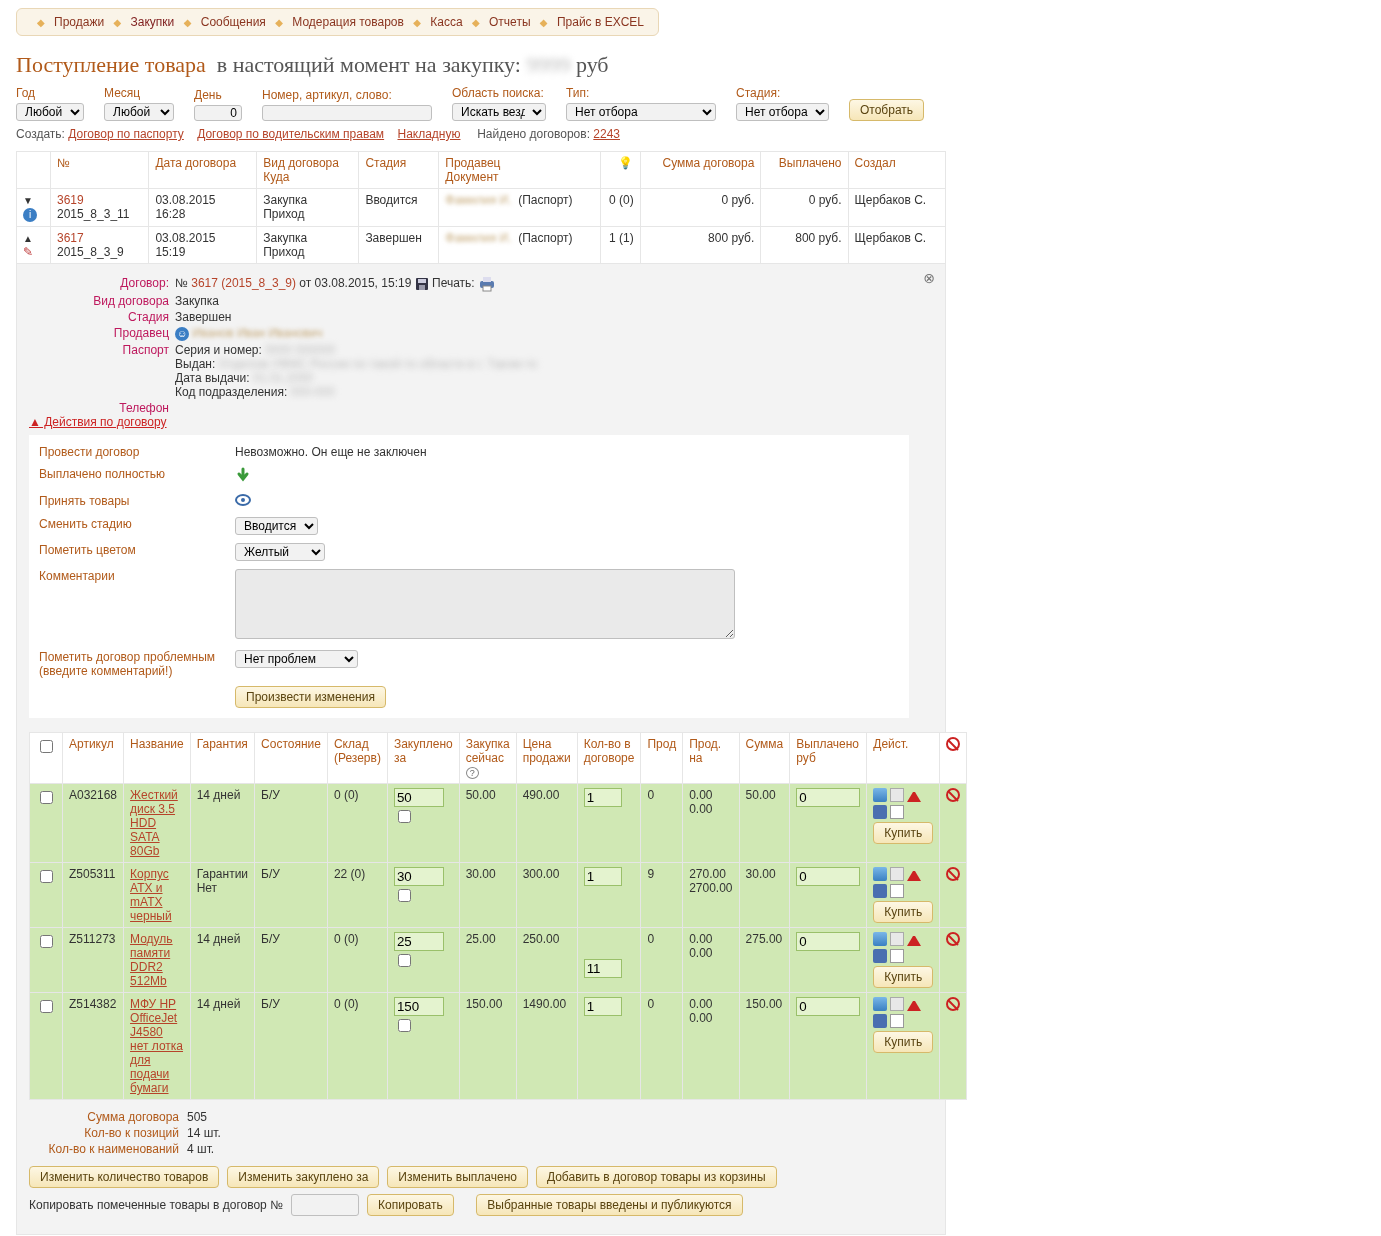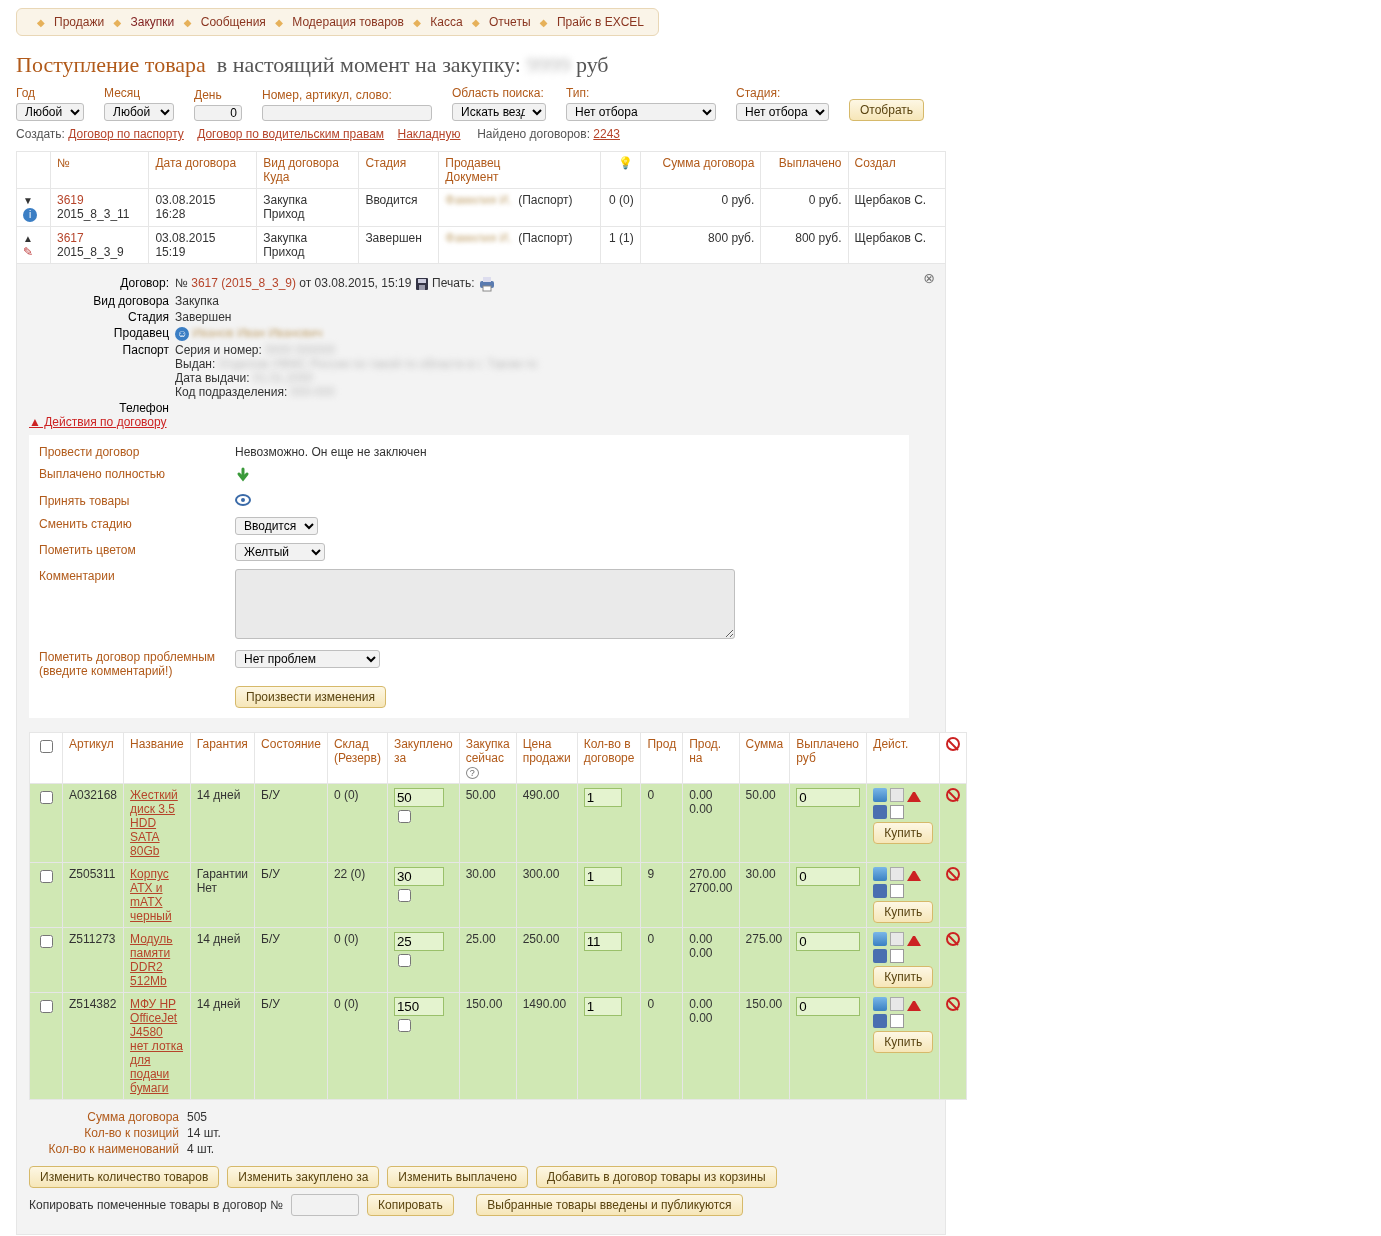--- a/index.html
+++ b/index.html
@@ -21,21 +21,21 @@
 table.grid { border-collapse: collapse; width: 100%; }
 table.grid th, table.grid td { border: 1px solid #e6e6e6; padding: 4px 6px; vertical-align: top; font-size: 12px; }
 table.grid th { color: #b15a1a; text-align: left; font-weight: normal; background: #fff; }
 table.grid th.r, table.grid td.r { text-align: right; }
 .tri { font-size: 10px; cursor: pointer; }
 .ico { display: inline-block; width: 14px; height: 14px; border-radius: 50%; background: #3b7ec4; color: #fff; text-align: center; line-height: 14px; font-size: 10px; }
 .pnl { background: #f3f3f3; border: 1px solid #e6e6e6; padding: 8px 12px 12px; margin-top: -1px; position: relative; }
 .pnl .close { position: absolute; right: 10px; top: 6px; cursor: pointer; color: #777; font-size: 14px; }
 .warn { color: #b56a1a; font-family: Georgia, serif; }
 .kv { display: grid; grid-template-columns: 140px 1fr; gap: 2px 6px; }
-.kv .k { color: #000000; text-align: right; }
+.kv .k { color: #be185d; text-align: right; }
 .blur { filter: blur(3px); color: #bbb; }
 .blur2 { filter: blur(2px); color: #c7aa7a; }
 .red { color: #c22; }
 .icoSvg { vertical-align: middle; }
 .act-block { background: #fff; margin-top: 6px; padding: 10px; max-width: 880px; }
 .act-grid { display: grid; grid-template-columns: 190px 1fr; gap: 8px 6px; align-items: start; }
 .act-grid .k { color: #b15a1a; }
 textarea.cmt { width: 500px; height: 70px; background: #eaeaea; }
 table.items th { background: #fff; }
 table.items tr.row td { background: #d0e8b4; }
@@ -197,21 +197,21 @@
             <ellipse cx="8" cy="6" rx="7" ry="5" fill="none" stroke="#3a6aa8" stroke-width="2"></ellipse>
             <circle cx="8" cy="6" r="2" fill="#3a6aa8"></circle>
           </svg></div>
       <div class="k">Сменить стадию</div>
       <div><select><option>Вводится</option></select></div>
       <div class="k">Пометить цветом</div>
       <div><select style="width:90px"><option>Желтый</option></select></div>
       <div class="k">Комментарии</div>
       <div><textarea class="cmt" style=""></textarea></div>
       <div class="k">Пометить договор проблемным (введите комментарий!)</div>
-      <div><select style="width:145px"><option>Нет проблем</option></select></div>
+      <div><select style="width:123px"><option>Нет проблем</option></select></div>
       <div></div>
         <div><button class="btn">Произвести изменения</button></div>
     </div>
   </div>
 
   <table class="grid items" style="margin-top:14px">
     <thead>
         <tr>
       <th style="width:18px"><input type="checkbox" style=""></th>
       <th>Артикул</th>
@@ -283,21 +283,21 @@
         <tr class="row">
           <td><input type="checkbox" style=""></td>
           <td>Z511273</td>
           <td><a href="#" style="text-decoration:underline">Модуль памяти DDR2 512Mb</a></td>
           <td>14 дней</td>
           <td>Б/У</td>
           <td>0 (0)</td>
           <td><input class="qty" value="25" style=""><br><input type="checkbox" style=""></td>
           <td>25.00</td>
           <td>250.00</td>
-          <td><input class="qty" style="width: 38px;" value="11"></td>
+          <td><input class="qty" style="width: 38px; margin-top: 27px;" value="11"></td>
           <td>0</td>
           <td>0.00<br>0.00</td>
           <td>275.00</td>
           <td><input class="qty" style="width: 64px;" value="0"></td>
           <td><div class="aicons">
               <span class="ic-mon"></span>
               <span class="ic-ed"></span>
               <span class="ic-up"></span>
               <span class="ic-usr"></span>
               <span class="ic-del"></span>

